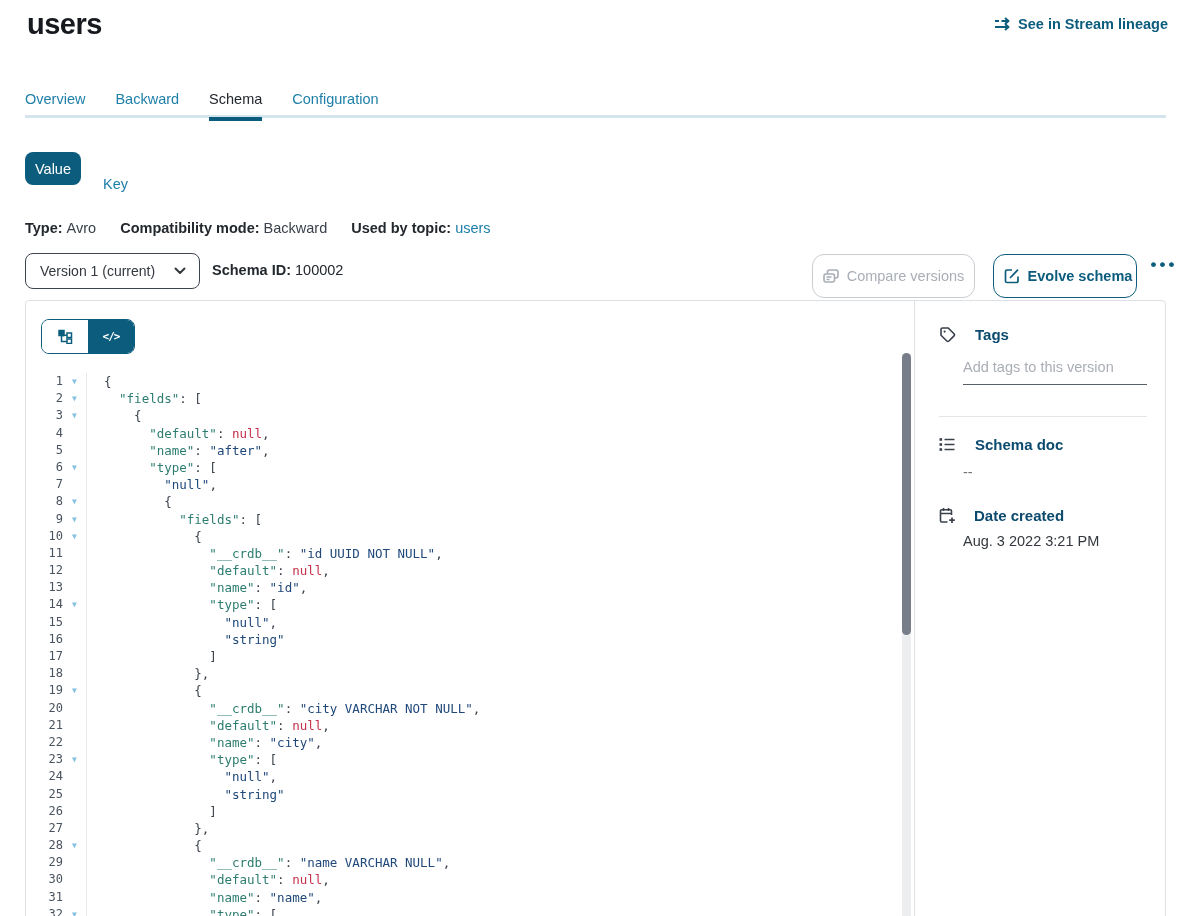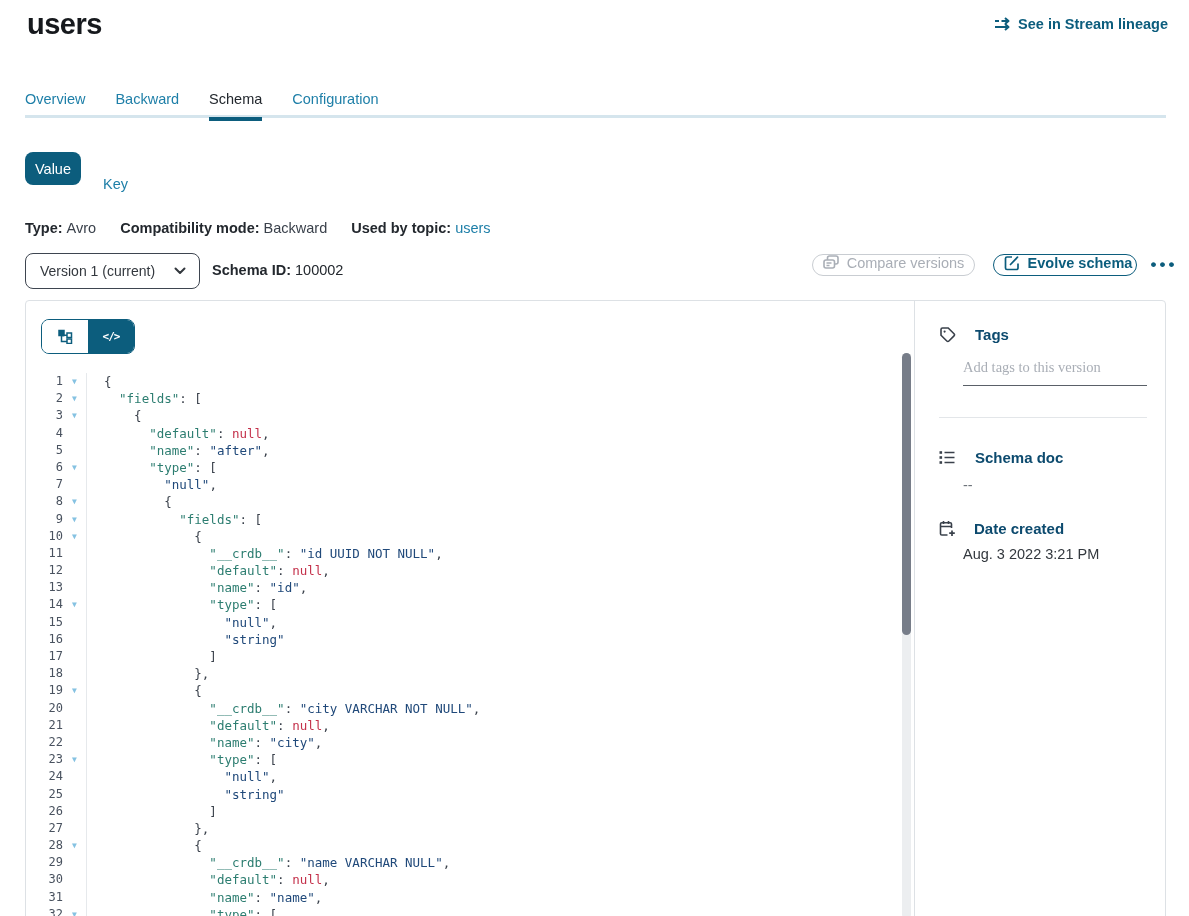--- a/index.html
+++ b/index.html
@@ -33,22 +33,22 @@
   .meta-row a.val { color:var(--link-blue); margin-left:4px; text-decoration:none; cursor:pointer; }
 
   
   .version-row { position:absolute; left:25px; top:253px; width:1148px; height:36px;text-decoration:underline; }
   .version-select { position:absolute; left:0; top:0; width:175px; height:36px;
                     border:1px solid #3E4550; border-radius:8px; background:#fff;
                     display:flex; align-items:center; justify-content:space-between;
                     padding:0 13px 0 14px; font-size:14px; color:#33383E; cursor:pointer; }
   .schema-id { position:absolute; left:187px; top:9px; font-size:14.5px; }
   .schema-id b { font-weight:700; }
-  .btn { position:absolute; top:1px; height:22px; border-radius:12px; background:#fff;
-         display:flex; justify-content:center; gap:8px;
+  .btn { position:absolute; top:1px; height:44px; border-radius:12px; background:#fff;
+         display:flex; align-items:center; justify-content:center; gap:8px;
          font-size:14.5px; font-family:inherit; cursor:pointer; }
   .btn-compare { left:787px; width:163px; border:1px solid #C9CDD2; color:#A9AEB6; cursor:default; }
   .btn-evolve  { left:968px; width:144px; border:1px solid var(--brand-teal);
                  color:var(--brand-teal); font-weight:700;padding-left:6px; }
   .more-dots { position:absolute; left:1121px; top:2px; width:36px; color:var(--brand-teal);
                font-size:17px; font-weight:700; letter-spacing:3px; cursor:pointer; text-align:center; }
 
   
   .panel { position:absolute; left:25px; top:300px; width:1141px; height:620px;
            border:1px solid var(--border-gray); border-radius:4px; display:flex; overflow:hidden; }
@@ -79,26 +79,26 @@
                   background:#ECEEF0; border-radius:5px; }
   .scroll-thumb { position:absolute; top:0; left:0; width:9px; height:282px;
                   background:#777D89; border-radius:5px; cursor:grab; }
 
   
   .sidebar { flex:1; border-left:1px solid var(--border-gray); padding:25px 18px 0 24px; }
   .sb-header { display:flex; align-items:center; gap:19px; font-size:15px; font-weight:700; color:#0c4a6e; }
   .sb-indent { margin-left:24px; }
   .tags-input { display:block; margin:14px 0 0 24px; width:calc(100% - 24px);
                 border:none; border-bottom:1.5px solid #5A6068; background:transparent;
-                font-size:14.5px; font-family:Liberation Serif, serif; color:#33383E; padding:2px 0 9px 0; outline:none; }
+                font-size:14.5px; font-family:Liberation Sans, sans-serif; color:#33383E; padding:2px 0 9px 0; outline:none; }
   .tags-input::placeholder { color:var(--disabled-text); }
   .sb-divider { border:none; border-top:1px solid #E3E6E9; margin-top:31px; }
   .sb-muted { color:#6E747B; font-size:14.5px; margin-top:11px; }
   .sb-value { color:#33383E; font-size:14.5px; margin-top:9px; }
-  .mt-schema { margin-top:31px; }
+  .mt-schema { margin-top:19px; }
   .mt-date { margin-top:27px; }
 
   svg.icon { display:block; }
 </style>
 </head>
 <body>
 
 <h1 class="page-title">users</h1>
 
 <div class="lineage-link">

